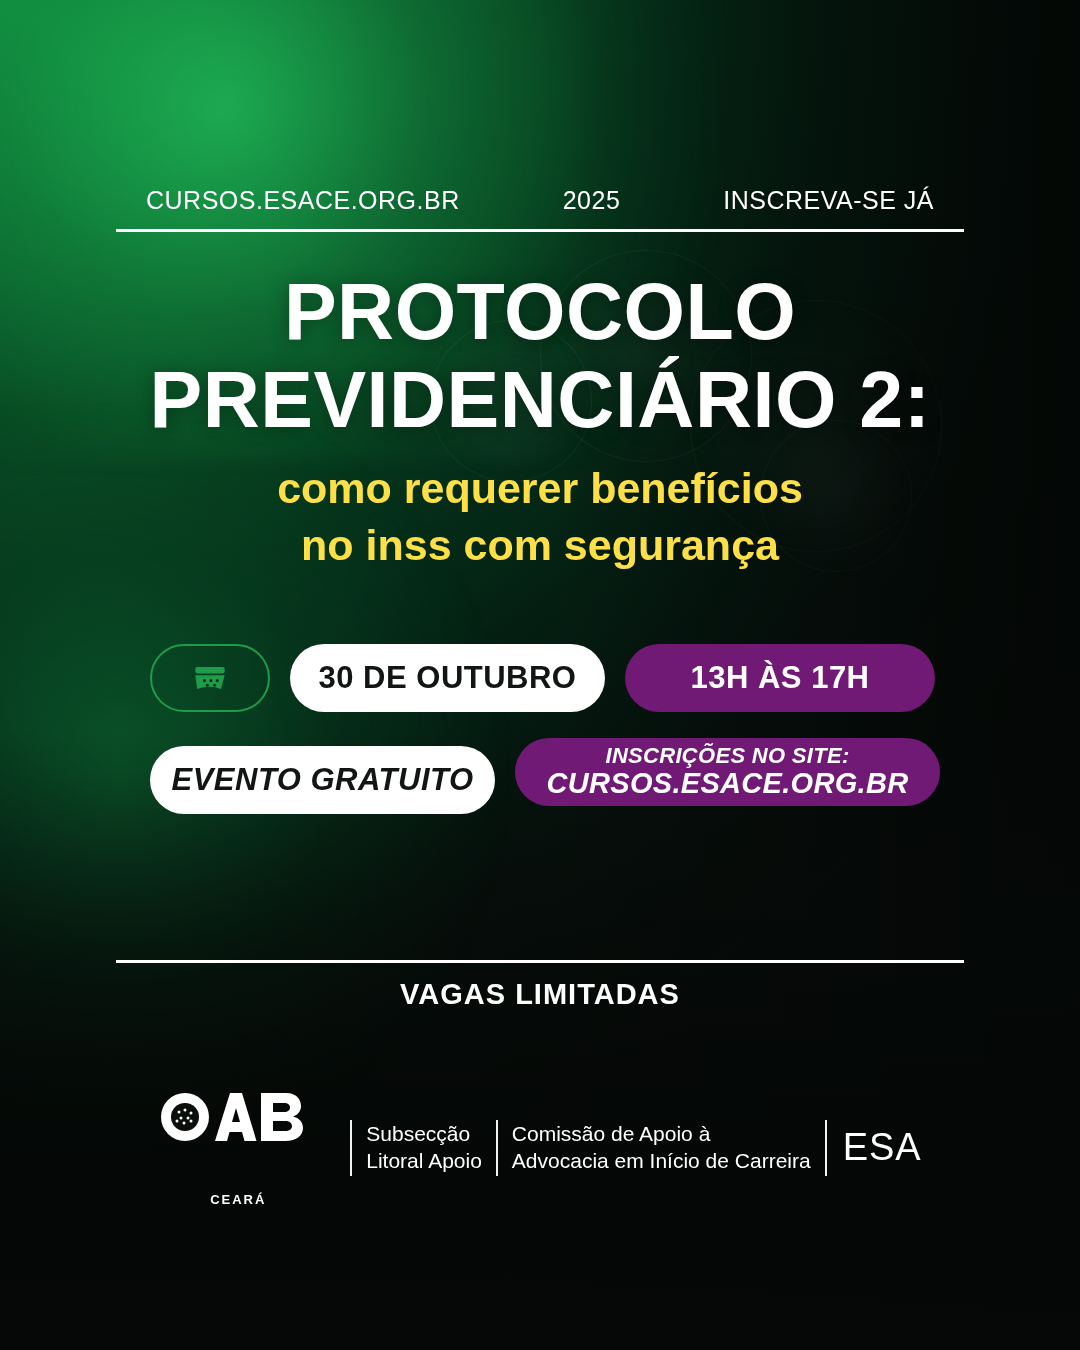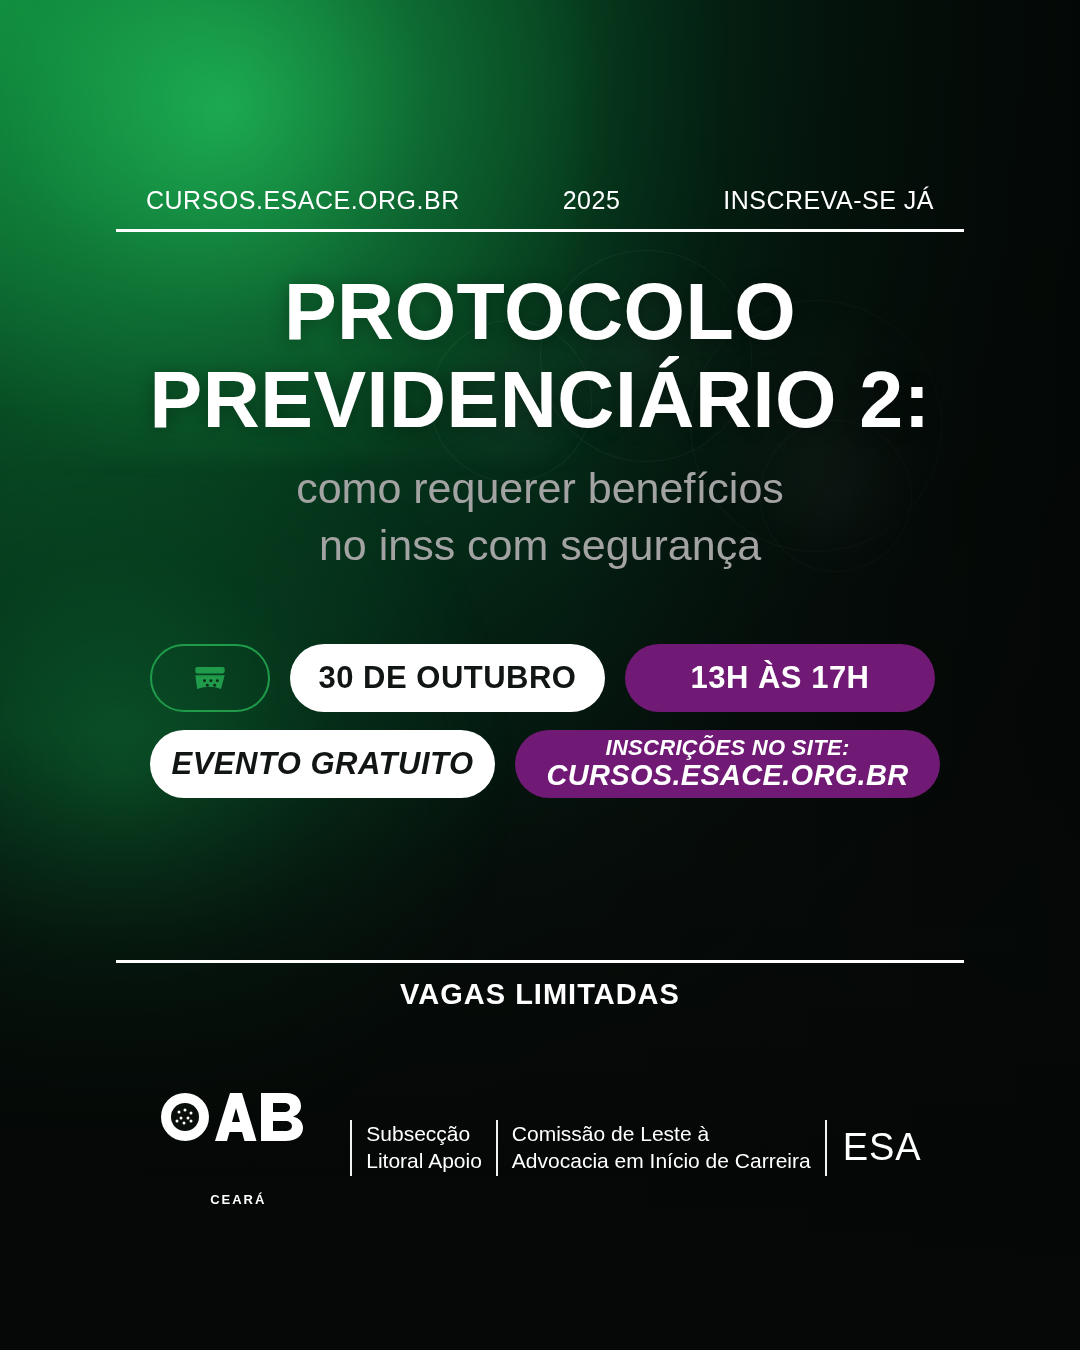--- a/index.html
+++ b/index.html
@@ -112,24 +112,24 @@
   .title-line {
     color: #ffffff;
     font-weight: bold;
     font-size: 79px;
     line-height: 1.12;
     letter-spacing: 0.5px;
     text-shadow: 0 2px 18px rgba(0,0,0,0.35);
   }
   .subtitle {
     margin-top: 16px;
-    color: #a3a3a3;
+    color: #fde047;
     font-size: 43px;
     line-height: 1.28;
-    font-weight: 400;
+    font-weight: 700;
   }
 
   
   .pills {
     position: absolute;
     left: 150px;
     top: 644px;
     width: 790px;
   }
   .pill-row {
@@ -172,21 +172,21 @@
   .pill-text.italic {
     font-style: italic;
   }
   .pill-icon-box {
     width: 120px;
   }
   .pill.date { width: 315px; }
   .pill.time { width: 310px; font-style: normal; }
   .pill.venue { width: 553px; }
   .pill.pin { width: 200px; }
-  .pill.free { width: 345px; }
+  .pill.free { width: 345px; margin-top: 16px; }
   .pill.signup {
     width: 425px;
     height: 68px;
     flex-direction: column;
     line-height: 1.08;
     padding: 4px 0;
   }
   .signup-small {
     font-size: 22px;
     font-weight: bold;
@@ -367,21 +367,21 @@
       </div>
 
       <div class="divider-v"></div>
       <div class="foot-col">
         <div>Subsecção</div>
         <div>Litoral Apoio</div>
       </div>
 
       <div class="divider-v"></div>
       <div class="foot-col">
-        <div>Comissão de Leste à</div>
+        <div>Comissão de Apoio à</div>
         <div>Advocacia em Início de Carreira</div>
       </div>
 
       <div class="divider-v"></div>
       <div class="esa">ESA</div>
     </div>
 
   </div>
 </div>
 

